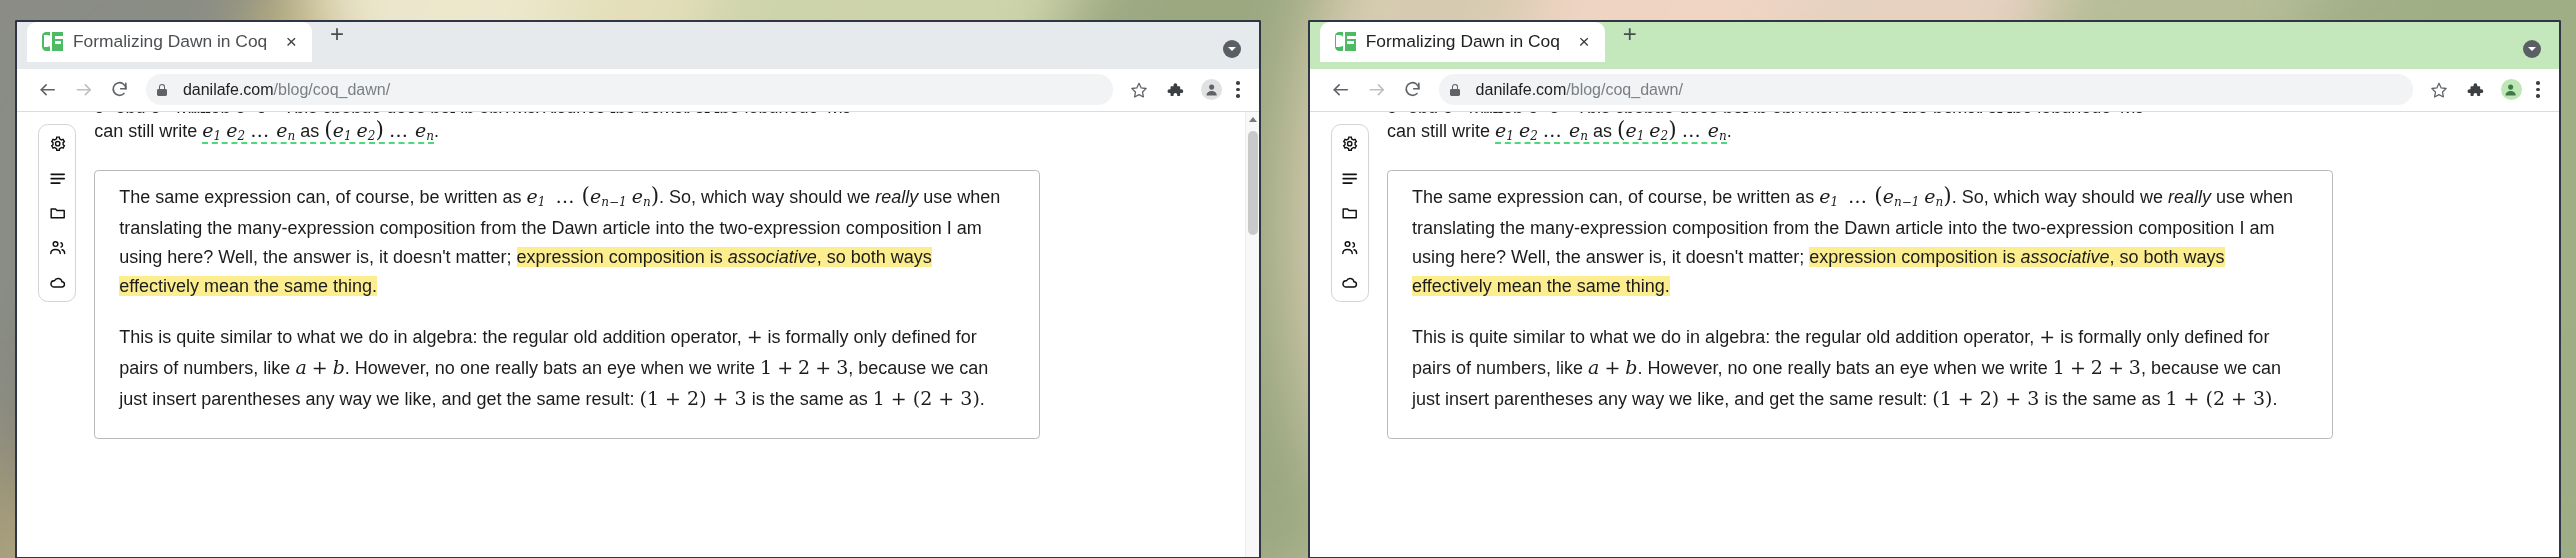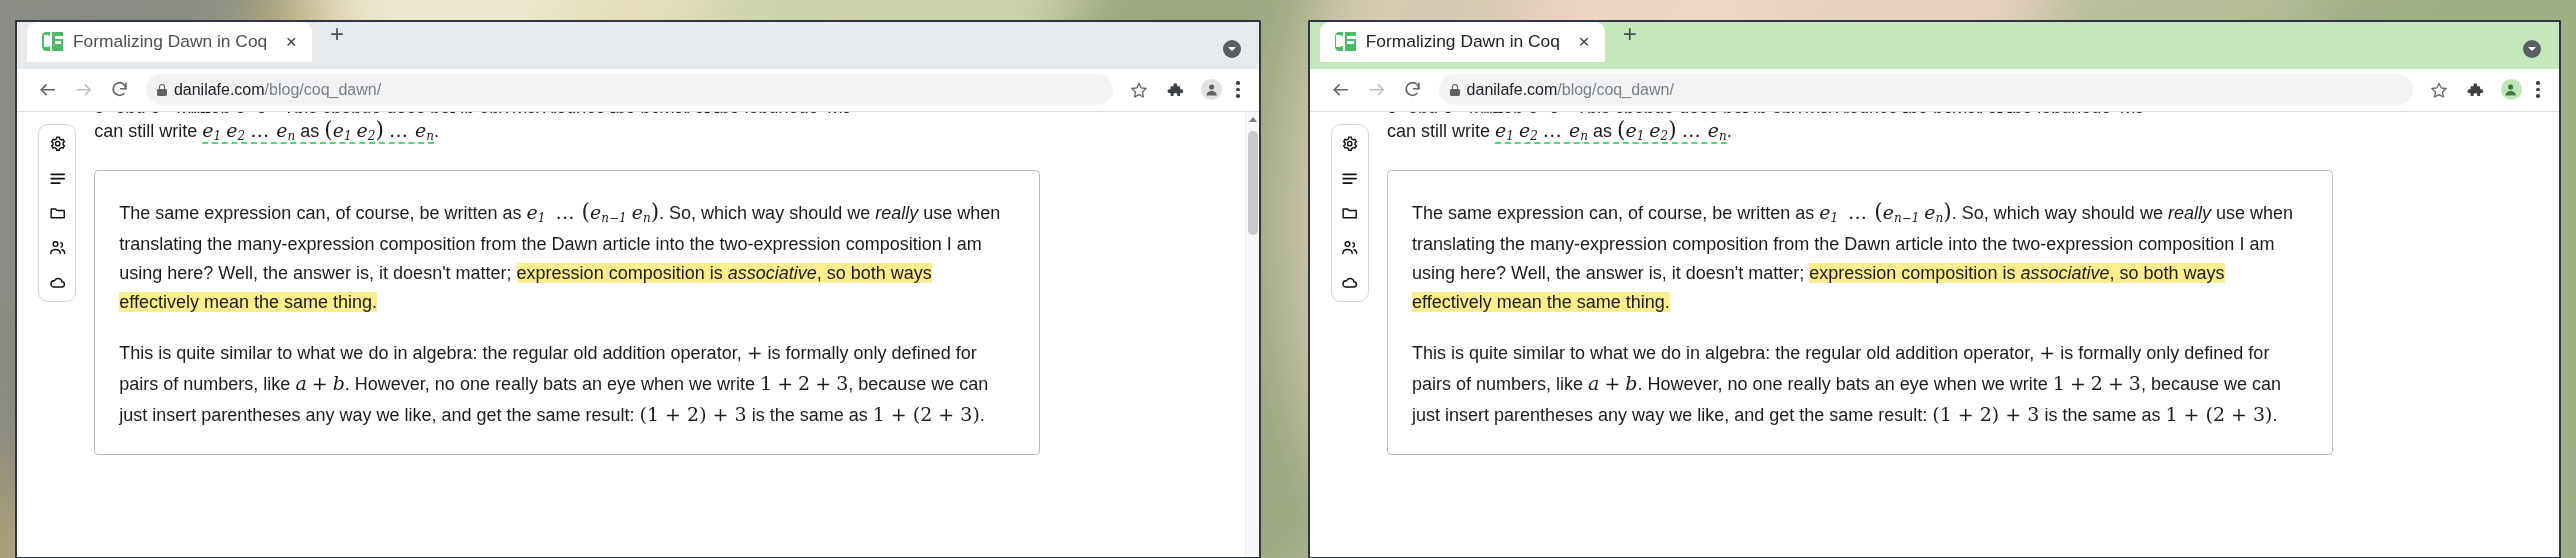--- a/index.html
+++ b/index.html
@@ -133,21 +133,21 @@
   .navbtn svg { display:block; }
 
   .omnibox {
     flex: 1;
     height: 31px;
     background: #f1f3f4;
     border-radius: 15.3px;
     display: flex; align-items: center;
     padding: 0 11px;
     margin: 0 8.4px;
-    gap: 7px;
+    gap: 16px;
     overflow: hidden;
   }
   .lock-icon { width: 9.7px; height: 12px; position: relative; flex:none; }
   .lock-icon .body { position:absolute; bottom:0; left:0; width:9.7px; height:7px; background:#5f6368; border-radius:1.4px; }
   .lock-icon .shackle {
     position:absolute; top:0; left:2.1px; width:5.6px; height:5.6px;
     border: 1.5px solid #5f6368; border-bottom:none;
     border-radius: 3.5px 3.5px 0 0;
   }
   .url { font-size: 16px; color: #202124; white-space: nowrap; }
@@ -232,21 +232,21 @@
   .greenline {
     border-bottom: 2.8px dashed #4CD97B;
     padding-bottom: 1.4px;
   }
 
   
   .callout {
     margin: 22px 0 0 0;
     border: 0.7px solid #b9b9b9;
     border-radius: 4.2px;
-    padding: 24px 24px 24px 24px;
+    padding: 8px 24px 24px 24px;
   }
   .callout .para + .para { margin-top: 19.5px; }
   .hl { background: #fcee8f; }
   em { font-style: italic; }
 
   
   .scrollbar {
     width: 14px;
     background: #f8f8f8;
     border-left: 0.7px solid #ececec;

